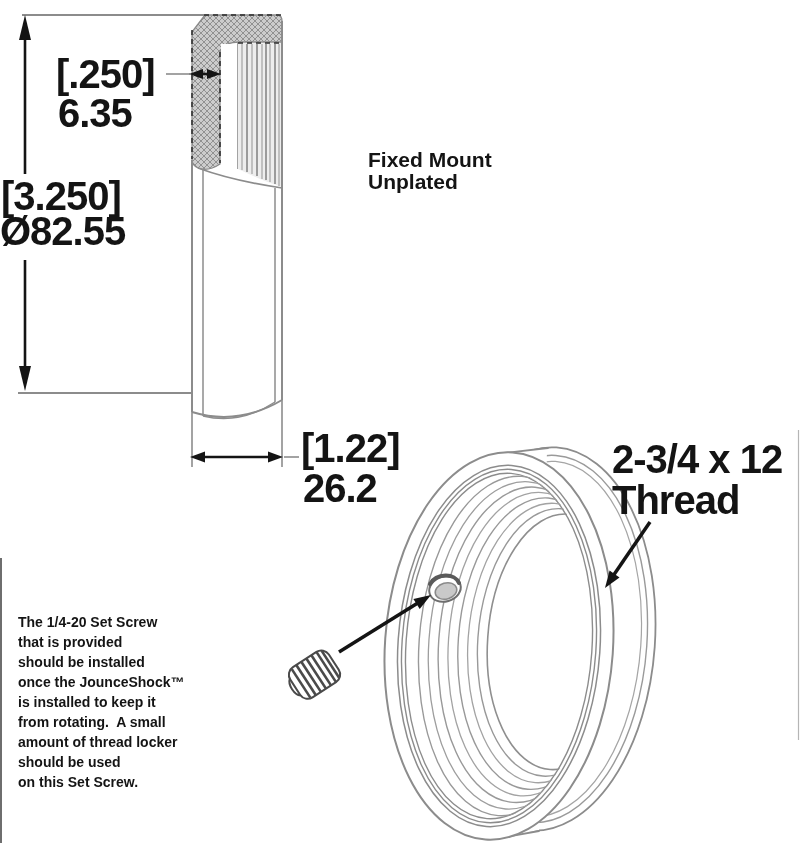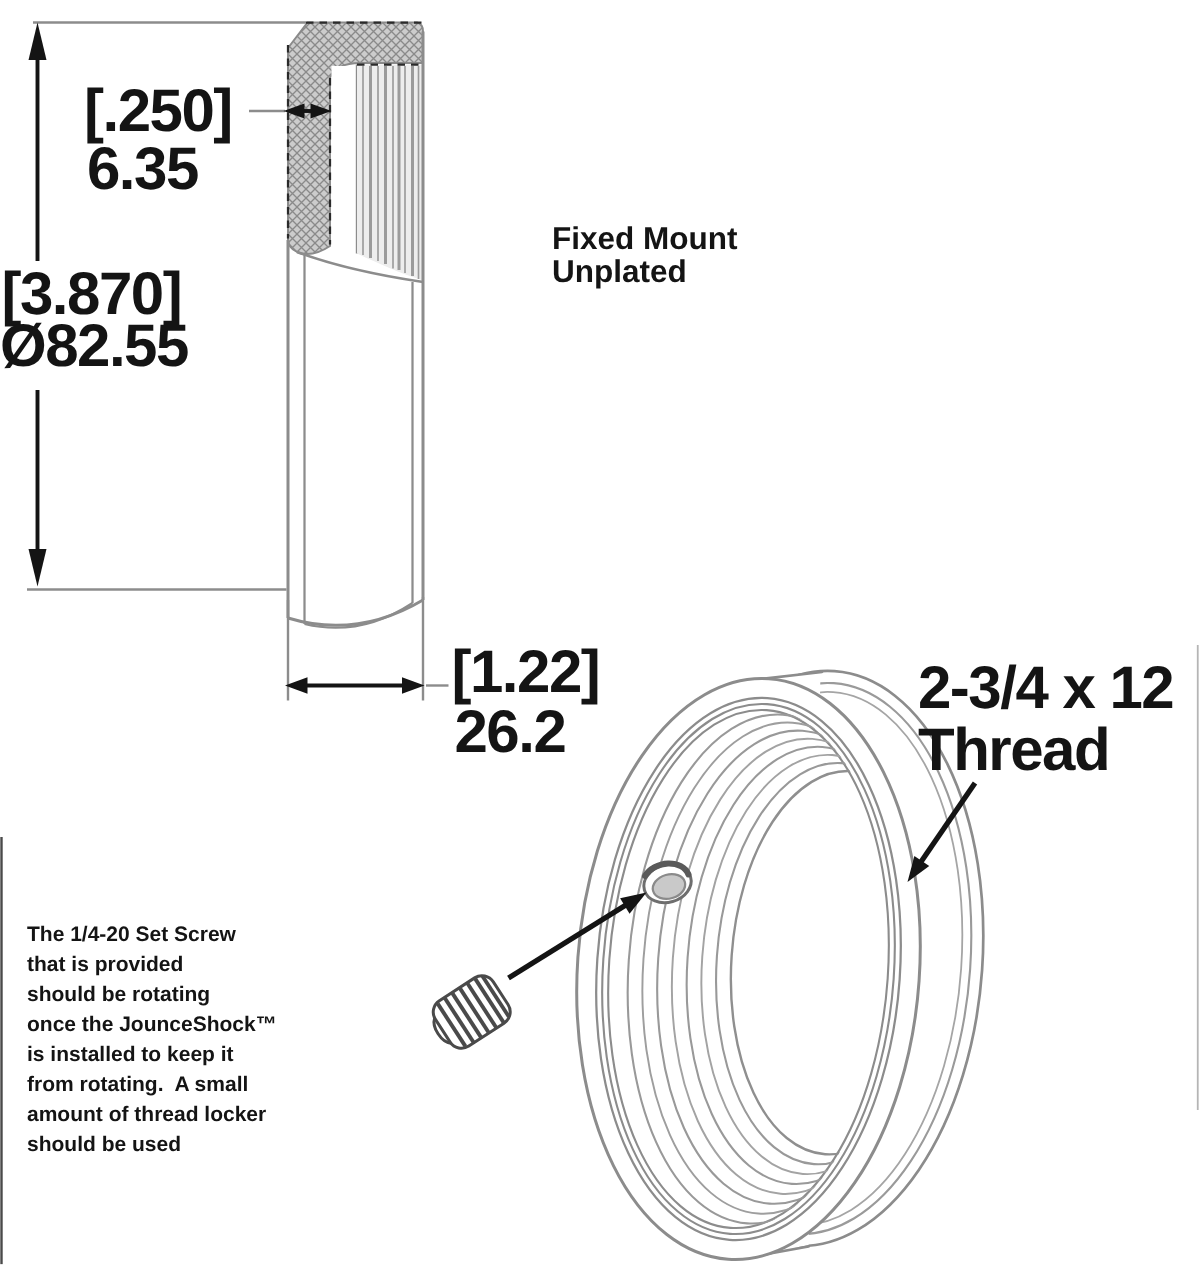--- a/index.html
+++ b/index.html
@@ -168,40 +168,41 @@
 
     <g>
       <line x1="1" y1="558" x2="1" y2="843" stroke="#4a4a4a" stroke-width="1.6"></line>
       <line x1="798.5" y1="430" x2="798.5" y2="740" stroke="#b5b5b5" stroke-width="1.2"></line>
     </g>
   </svg>
 
   <div class="txt dim" style="left:56px; top:54px;text-align:center;">[.250]</div>
   <div class="txt dim" style="left:58px; top:93px;">6.35</div>
 
-  <div class="txt dim" style="left:1px; top:176px;">[3.870]</div>
+  <div class="txt dim" style="left:1px; top:176px;">[3.250]</div>
   <div class="txt dim" style="left:0px; top:211px;">Ø82.55</div>
 
   <div class="txt dim" style="left:301px; top:428px;">[1.22]</div>
   <div class="txt dim" style="left:303px; top:468px;">26.2</div>
 
   <div style="position:absolute; left:368px; top:149px;">
     <div class="txt info-line" style="position:static;">Fixed Mount</div>
     <div class="txt info-line" style="position:static;">Unplated</div>
   </div>
 
   <div style="position:absolute; left:612px; top:439px;">
     <div class="txt thread-line" style="position:static;">2-3/4 x 12</div>
     <div class="txt thread-line" style="position:static;">Thread</div>
   </div>
 
   <div style="position:absolute; left:18px; top:612px;">
     <div class="txt note-line" style="position:static;">The 1/4-20 Set Screw</div>
     <div class="txt note-line" style="position:static;">that is provided</div>
-    <div class="txt note-line" style="position:static;">should be rotating</div>
+    <div class="txt note-line" style="position:static;">should be installed</div>
     <div class="txt note-line" style="position:static;">once the JounceShock™</div>
     <div class="txt note-line" style="position:static;">is installed to keep it</div>
     <div class="txt note-line" style="position:static;">from rotating.  A small</div>
     <div class="txt note-line" style="position:static;">amount of thread locker</div>
     <div class="txt note-line" style="position:static;">should be used</div>
+    <div class="txt note-line" style="position:static;">on this Set Screw.</div>
   </div>
 
 </div>
 
 </body></html>

